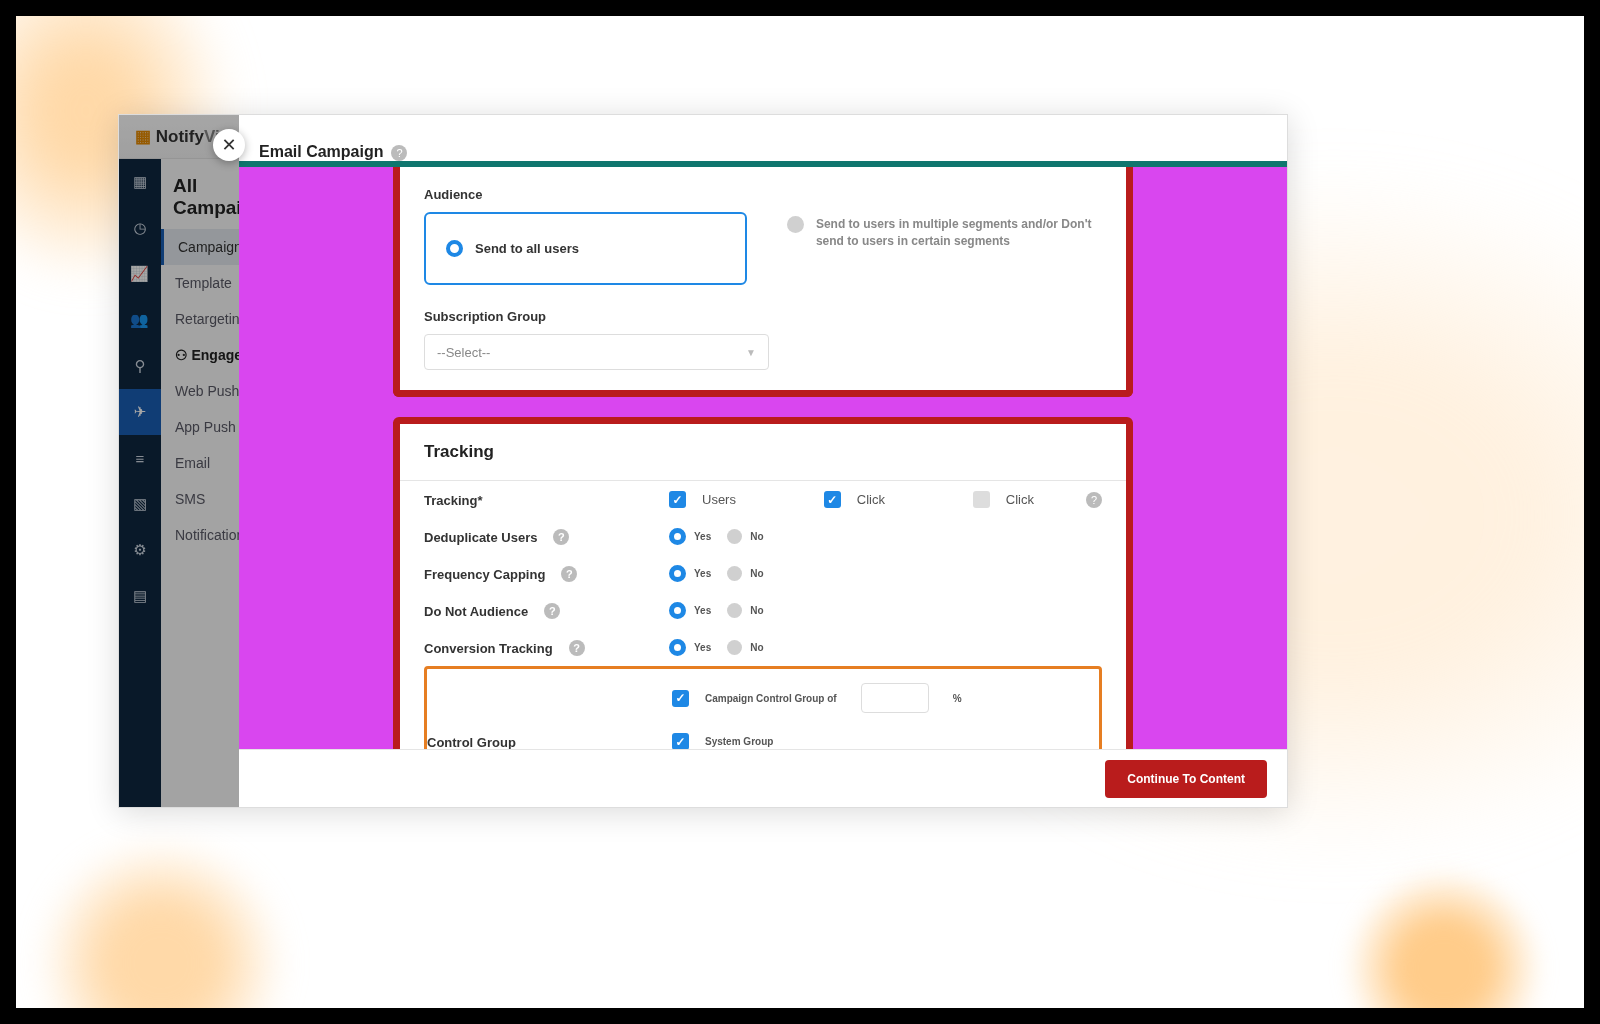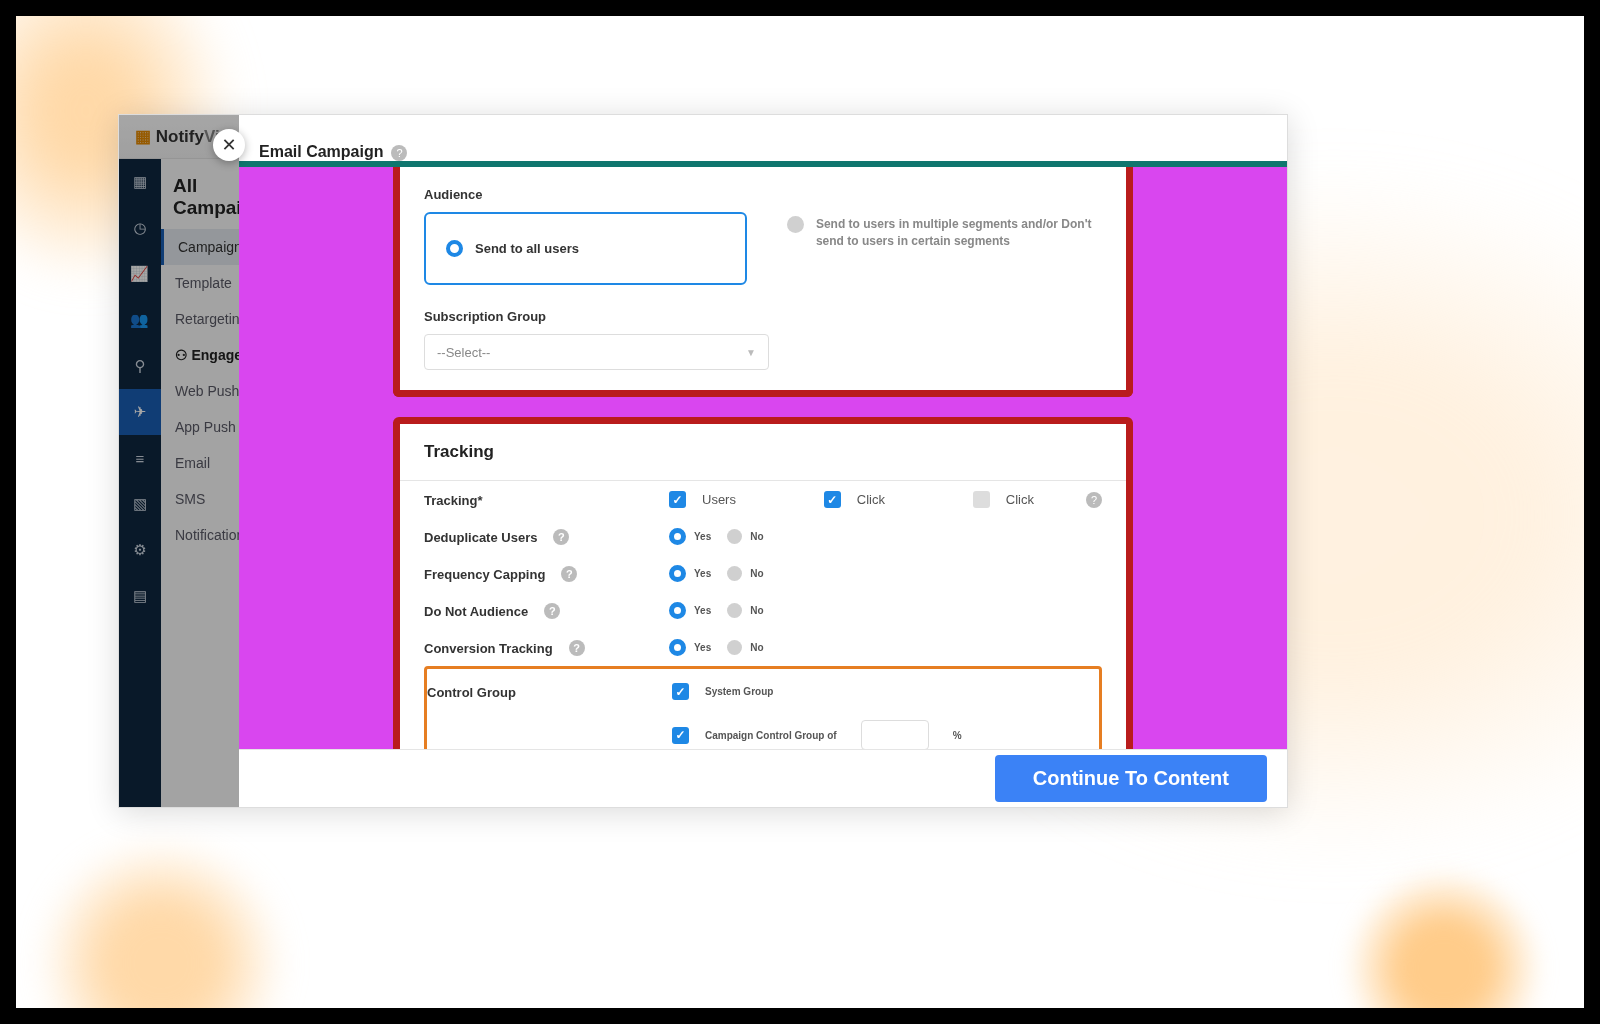--- a/index.html
+++ b/index.html
@@ -51,21 +51,21 @@
 .cb.on { background: #1e88e5; color: #fff; }
 .cb.off { background: #ddd; }
 .cb-lbl { font-size: 13px; color: #555; margin-right: 28px; }
 .rad-on { width: 17px; height: 17px; border-radius: 50%; border: 5px solid #1e88e5; background: #fff; cursor: pointer; }
 .rad-lbl { font-size: 10px; color: #555; font-weight: 700; }
 .opt-grp { display: flex; align-items: center; gap: 8px; }
 .highlight-box { border: 3px solid #e67e22; border-radius: 4px; margin: 0 24px 8px; padding: 4px 0; }
 .highlight-box .track-row { padding: 10px 0; }
 .pct-input { width: 68px; height: 30px; border: 1px solid #ddd; border-radius: 4px; margin: 0 8px; }
 .footer { height: 58px; border-top: 1px solid #e5e5e5; display: flex; align-items: center; justify-content: flex-end; padding: 0 20px; background: #fff; }
-.cta { background: #3b82f6; color: #fff; font-weight: 700; font-size: 20px; padding: 12px 38px; border-radius: 4px; cursor: pointer; border: none; }
+.cta { background: #b91c1c; color: #fff; font-weight: 700; font-size: 12px; padding: 12px 22px; border-radius: 4px; cursor: pointer; border: none; }
 .check::before { content: '✓'; font-size: 12px; font-weight: bold; }
 .spacer { flex: 1; }
 </style>
 </head>
 <body>
 
 <div class="outer-frame">
   <div class="bg-blob1"></div>
   <div class="bg-blob2"></div>
   <div class="bg-blob3"></div>
@@ -211,35 +211,35 @@
                 </div>
               <div class="opt-grp">
                   <span class="radio-off sm"></span>
                   <span class="rad-lbl">No</span>
                 </div>
             </div>
           </div>
 
           <div class="highlight-box">
             <div class="track-row">
-              <div class="track-lbl">Control Group</div>
-              <div class="track-opts">
-                <span class="cb on check"></span>
-                <span class="rad-lbl">System Group</span>
-              </div>
-            </div>
-            <div class="track-row">
               <div class="track-lbl"></div>
               <div class="track-opts">
                 <span class="cb on check"></span>
                 <span class="rad-lbl">Campaign Control Group of</span>
                 <input class="pct-input" type="text" style="">
                 <span class="rad-lbl">%</span>
               </div>
             </div>
+            <div class="track-row">
+              <div class="track-lbl">Control Group</div>
+              <div class="track-opts">
+                <span class="cb on check"></span>
+                <span class="rad-lbl">System Group</span>
+              </div>
+            </div>
           </div>
 
           <div class="track-row">
             
             
           </div>
         </div>
       </div>
 
       <div class="footer">

